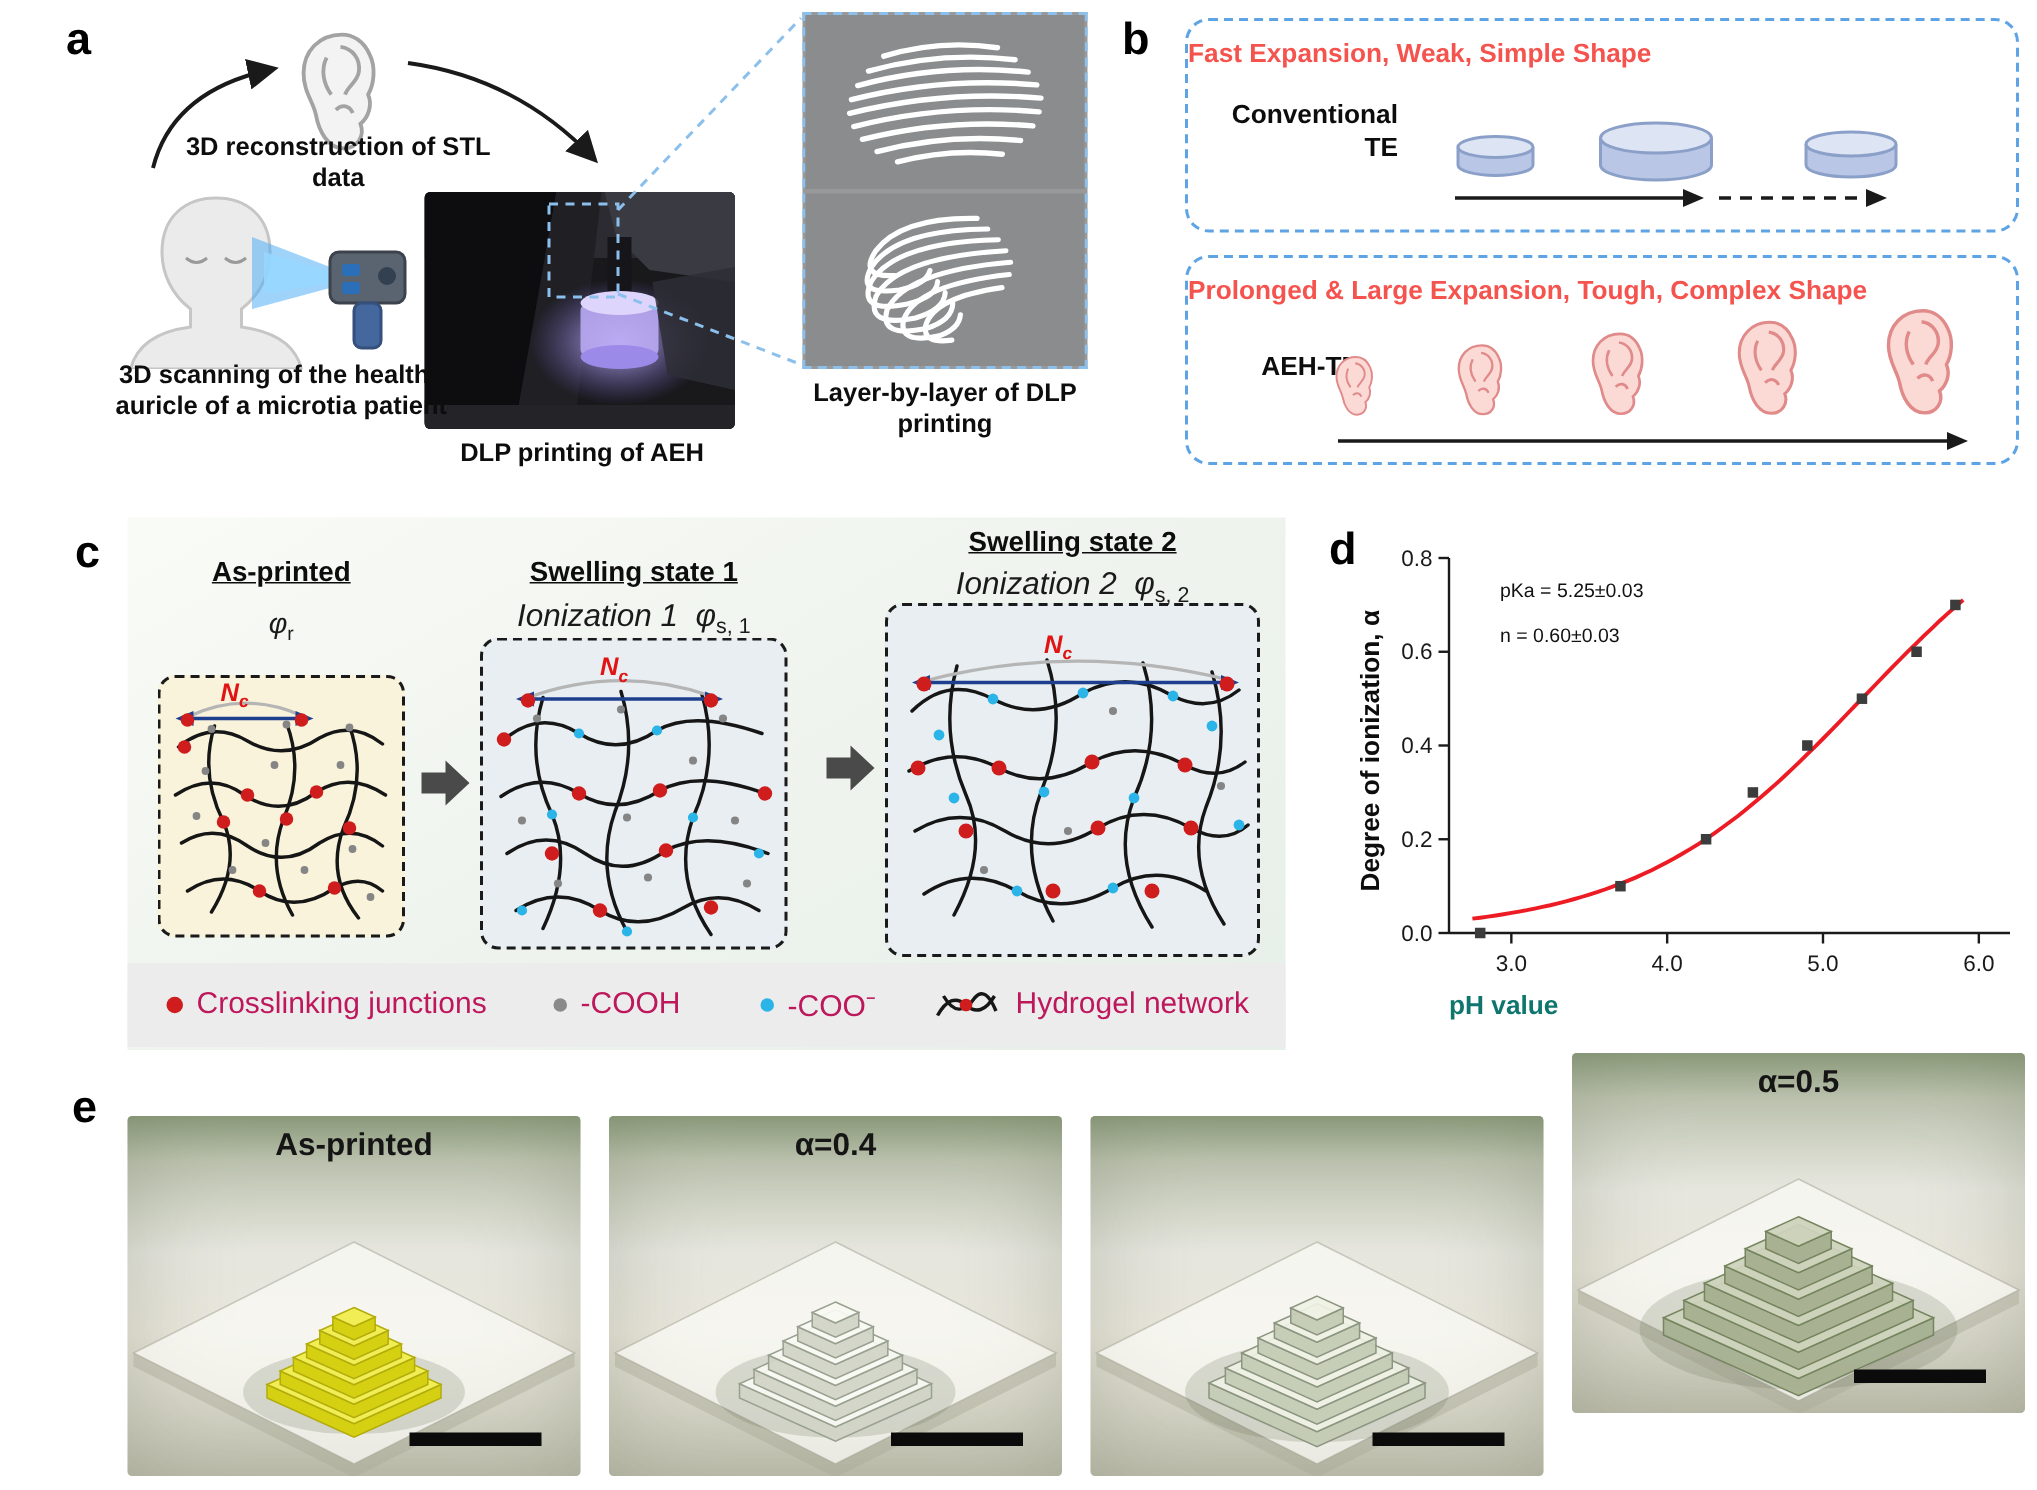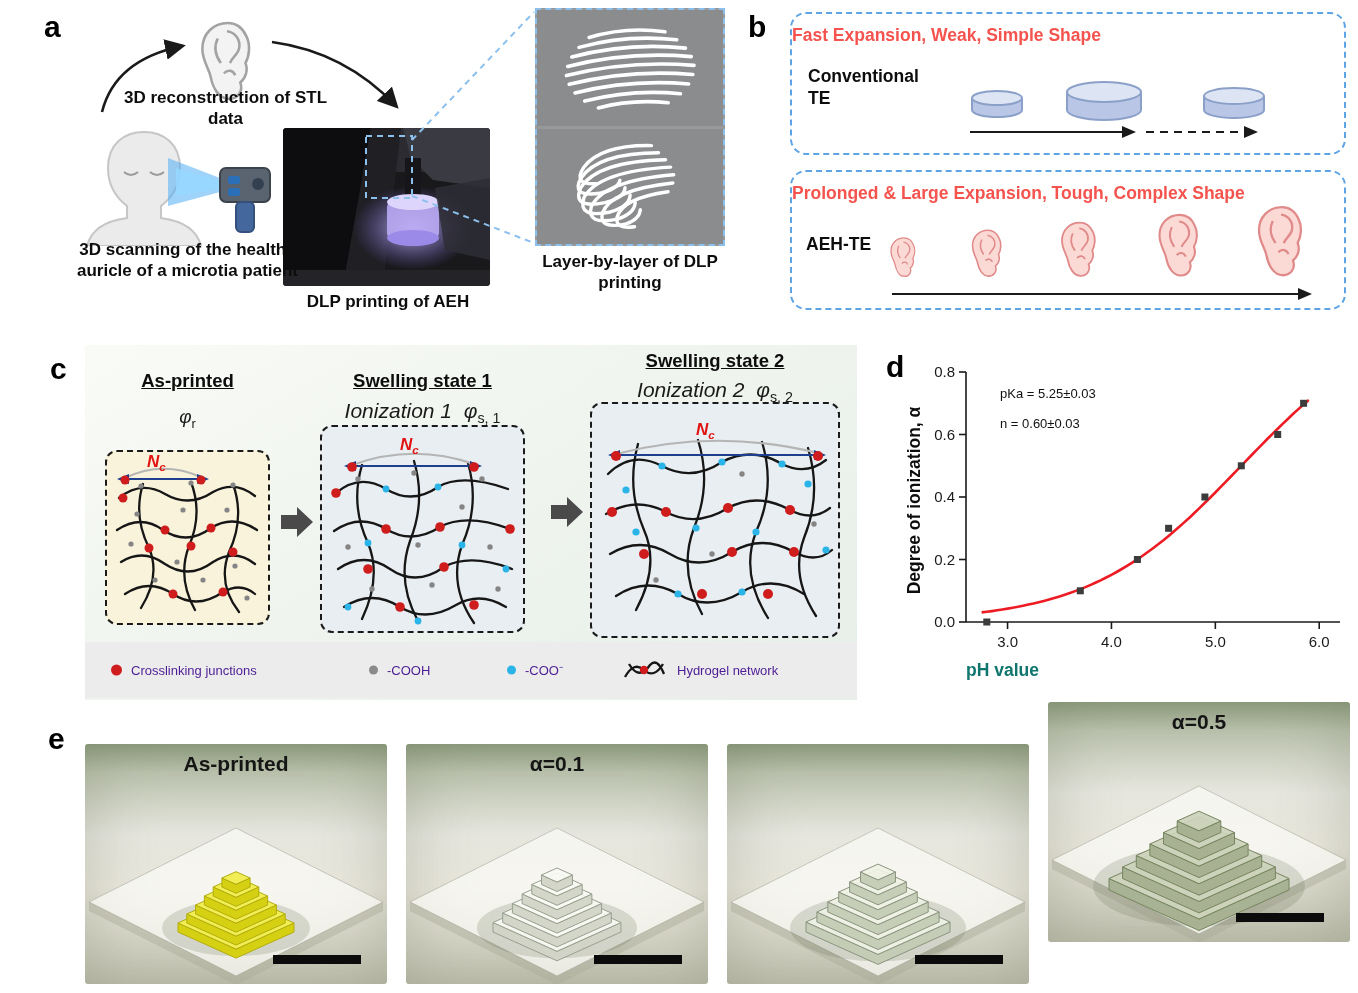--- a/index.html
+++ b/index.html
@@ -4,34 +4,34 @@
 <style>
   *{margin:0;padding:0;box-sizing:border-box}
   body{background:#fff}
   .canvas{position:relative;width:1358px;height:993px;background:#ffffff;font-family:"Liberation Sans",sans-serif;color:#111;overflow:hidden}
   .abs{position:absolute}
   .plabel{position:absolute;font-size:30px;font-weight:bold;color:#000;z-index:6}
   .cap{position:absolute;font-weight:bold;font-size:17px;line-height:1.22;text-align:center;color:#0d0d0d;z-index:4}
   
   .bbox{position:absolute;border:2.5px dashed #5ea4e4;border-radius:16px;background:#fff}
   .red-head{position:absolute;top:11px;left:0;right:0;text-align:left;font-weight:bold;font-size:17.5px;color:#f4534e}
-  .bname{position:absolute;font-weight:bold;font-size:17.5px;text-align:left;color:#0d0d0d;line-height:1.25}
+  .bname{position:absolute;font-weight:bold;font-size:17.5px;text-align:right;color:#0d0d0d;line-height:1.25}
   
   .cpanel{position:absolute;background:linear-gradient(150deg,#f9fbf6 0%,#eef3ed 55%,#e7efe9 100%)}
   .state-title{position:absolute;text-align:center;font-weight:bold;font-size:18.5px;text-decoration:underline;color:#0d0d0d;z-index:3}
   .ion-line{position:absolute;text-align:center;font-size:21px;color:#1a1a1a;z-index:3}
   .ion-line i{font-style:italic}
   .phi{font-style:italic}
   .phi-label{position:absolute;text-align:center;font-size:19px;color:#1a1a1a;z-index:3}
   sub{font-size:68%}
   .dashed-box{position:absolute;border:2.5px dashed #1a1a1a;border-radius:12px;z-index:2}
   .nc-label{position:absolute;color:#e21313;font-weight:bold;font-size:17px;font-style:italic;z-index:3}
   .legend{position:absolute;background:#ececec;z-index:2}
   .legend .dot{position:absolute;top:50%;transform:translateY(-50%);border-radius:50%}
-  .legend .ltext{position:absolute;top:50%;transform:translateY(-50%);font-size:13px;color:#4c1d95;white-space:nowrap}
+  .legend .ltext{position:absolute;top:50%;transform:translateY(-50%);font-size:20px;color:#be185d;white-space:nowrap}
   
   .chart{position:absolute}
   .tick{font-size:15px;fill:#1a1a1a;font-family:"Liberation Sans",sans-serif}
   .ax{stroke:#1a1a1a;stroke-width:1.6}
   .ylabel{position:absolute;left:-138px;top:132px;width:300px;text-align:center;transform:rotate(-90deg);font-weight:bold;font-size:17.5px;color:#0d0d0d}
   .xlabel{position:absolute;top:302px;left:64px;width:374px;text-align:left;font-weight:bold;font-size:17.5px;color:#0f766e}
   .anno{position:absolute;font-size:13px;color:#111}
   
   .photo{position:absolute;width:302px;height:240px;border-radius:3px;overflow:hidden;
          background:linear-gradient(180deg,#93a383 0%,#bfc6b2 12%,#e6e6de 38%,#e9e7dc 60%,#d3d3c4 85%,#c6c6b5 100%);
@@ -445,21 +445,21 @@
         <path d="M151 144.6 L205.3 169.0 L151 193.4 L96.7 169.0 Z" fill="rgba(248,249,242,.93)" stroke="#98a090" stroke-width="1"></path>
         <path d="M106.4 159.5 L151 179.6 L195.6 159.5 L195.6 169.0 L151 189.1 L106.4 169.0 Z" fill="rgba(209,212,198,.95)" stroke="#98a090" stroke-width="1"></path>
         <path d="M151 139.4 L195.6 159.5 L151 179.6 L106.4 159.5 Z" fill="rgba(248,249,242,.93)" stroke="#98a090" stroke-width="1"></path>
         <path d="M116.1 150.0 L151 165.7 L185.9 150.0 L185.9 159.5 L151 175.2 L116.1 159.5 Z" fill="rgba(209,212,198,.95)" stroke="#98a090" stroke-width="1"></path>
         <path d="M151 134.3 L185.9 150.0 L151 165.7 L116.1 150.0 Z" fill="rgba(248,249,242,.93)" stroke="#98a090" stroke-width="1"></path>
         <path d="M125.8 140.5 L151 151.8 L176.2 140.5 L176.2 150.0 L151 161.3 L125.8 150.0 Z" fill="rgba(209,212,198,.95)" stroke="#98a090" stroke-width="1"></path>
         <path d="M151 129.2 L176.2 140.5 L151 151.8 L125.8 140.5 Z" fill="rgba(248,249,242,.93)" stroke="#98a090" stroke-width="1"></path>
         <path d="M135.5 131.0 L151 138.0 L166.5 131.0 L166.5 140.5 L151 147.5 L135.5 140.5 Z" fill="rgba(209,212,198,.95)" stroke="#98a090" stroke-width="1"></path>
         <path d="M151 124.0 L166.5 131.0 L151 138.0 L135.5 131.0 Z" fill="rgba(248,249,242,.93)" stroke="#98a090" stroke-width="1"></path>
       </svg>
-    <div class="ptitle">α=0.1</div>
+    <div class="ptitle">α=0.4</div>
     <div class="scalebar"></div>
   </div>
   <div class="photo" style="left:727px;top:744px">
     <svg id="pyr2" width="302" height="240">
         <polygon points="151,84 298,158 151,232 4,158" fill="rgba(251,251,247,0.72)" stroke="rgba(160,160,145,0.5)" stroke-width="1"></polygon>
         <polygon points="4,158 151,232 298,158 298,167 151,241 4,167" fill="rgba(170,170,152,0.45)"></polygon>
         <ellipse cx="151" cy="184" rx="88" ry="33.4" fill="rgba(110,118,92,0.22)"></ellipse>
         <path d="M79.0 178.0 L151 210.4 L223.0 178.0 L223.0 188.0 L151 220.4 L79.0 188.0 Z" fill="rgba(196,203,181,.95)" stroke="#8b9580" stroke-width="1"></path>
         <path d="M151 145.6 L223.0 178.0 L151 210.4 L79.0 178.0 Z" fill="rgba(238,241,228,.93)" stroke="#8b9580" stroke-width="1"></path>
         <path d="M89.9 168.0 L151 195.5 L212.1 168.0 L212.1 178.0 L151 205.5 L89.9 178.0 Z" fill="rgba(196,203,181,.95)" stroke="#8b9580" stroke-width="1"></path>

